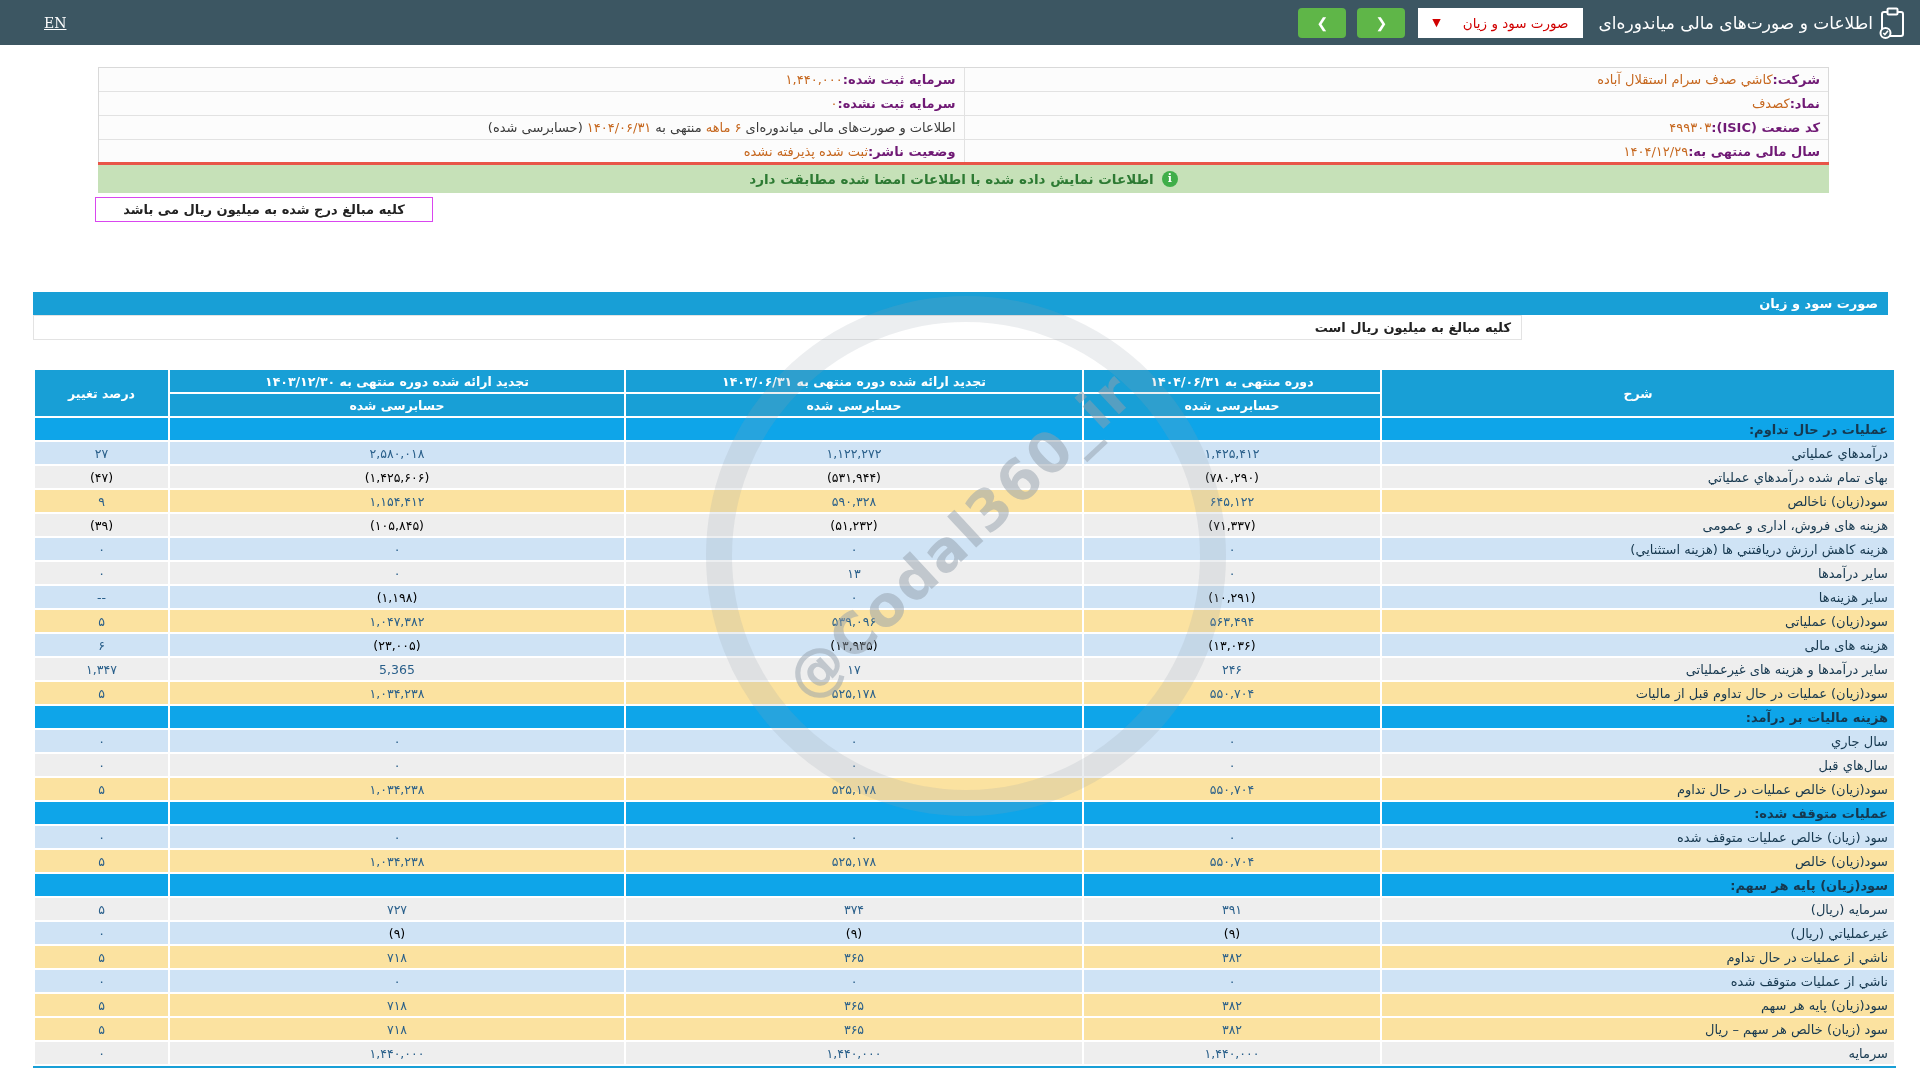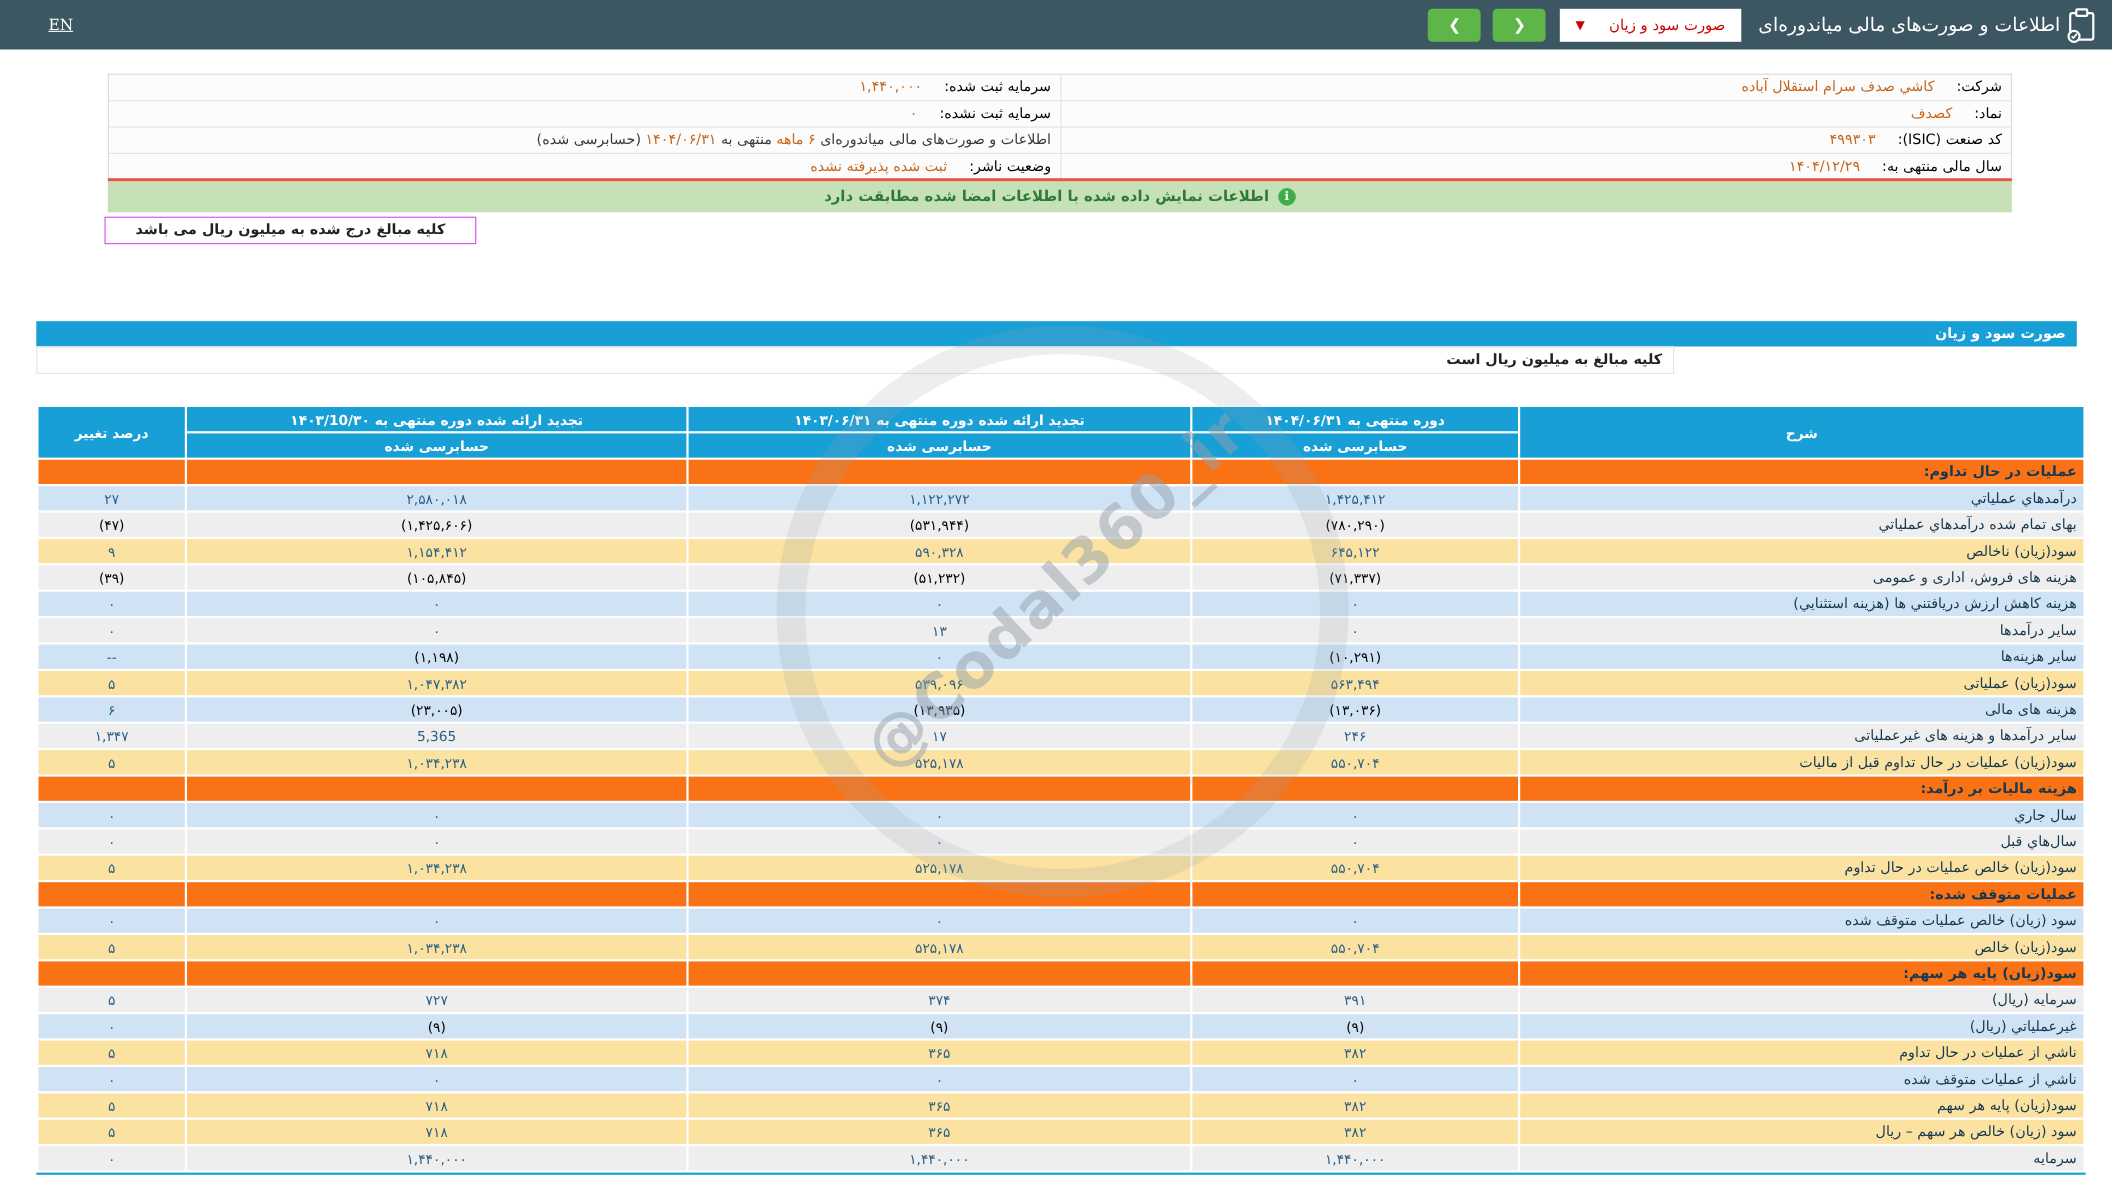--- a/index.html
+++ b/index.html
@@ -41,21 +41,21 @@
     position:absolute; top:67px; left:98px; width:1731px;
     border:1px solid #d9d9d9; border-bottom:none;
     direction:rtl; font-size:13px; background:#fcfcfc;
   }
   .info-row { display:flex; height:24px; border-bottom:1px solid #e2e2e2; }
   .info-cell {
     width:50%; display:flex; align-items:center; padding:0 8px;
     white-space:nowrap; overflow:hidden;
   }
   .info-cell.right { border-left:1px solid #e2e2e2; }
-  .info-label { font-weight:normal; color:#000000; margin-left:20px; }
+  .info-label { font-weight:bold; color:#701a75; margin-left:0; }
   .info-value { color:#c6671e; }
   .info-plain { color:#3a3a3a; }
   .info-part { margin-left:4px; }
 
   .red-line {
     position:absolute; top:162px; left:98px; width:1731px; height:3px;
     background:#e85548;
   }
   .notice-bar {
     position:absolute; top:165px; left:98px; width:1731px; height:28px;
@@ -104,21 +104,21 @@
     height:22px; font-size:13px; padding:0 6px;
     overflow:hidden; white-space:nowrap;
   }
   td.desc { text-align:right; color:#16384f; }
   td.num  { text-align:center; color:#295f8a; font-size:12.5px;
             direction:ltr; unicode-bidi:embed; }
   td.num.neg { color:#000000; }
   tr.r-blue   td { background:#cfe3f5;margin-top:45px; }
   tr.r-white  td { background:#eeeeee; }
   tr.r-yellow td { background:#fbe2a0; }
-  tr.r-gray   td { background:#f97316; }
+  tr.r-gray   td { background:#0ea5e9; }
   tr.section td.desc { font-weight:bold; }
 
   
   .watermark-text {
     position:absolute; left:960px; top:536px;
     transform:translate(-50%,-50%) rotate(-43deg);
     font-size:56px; font-weight:bold; letter-spacing:2px;
     color:rgba(148,160,172,0.5); z-index:6; pointer-events:none;
     direction:ltr; white-space:nowrap;
   }
@@ -219,21 +219,21 @@
       <col style="width:296px">
       <col style="width:456px">
       <col style="width:454px">
       <col style="width:133px">
   </colgroup>
   <thead>
     <tr>
       <th rowspan="2">شرح</th>
       <th>دوره منتهی به ۱۴۰۴/۰۶/۳۱</th>
       <th>تجدید ارائه شده دوره منتهی به ۱۴۰۳/۰۶/۳۱</th>
-      <th>تجدید ارائه شده دوره منتهی به ۱۴۰۳/10/۳۰</th>
+      <th>تجدید ارائه شده دوره منتهی به ۱۴۰۳/۱۲/۳۰</th>
       <th rowspan="2">درصد تغییر</th>
     </tr>
     <tr>
       <th>حسابرسی شده</th>
       <th>حسابرسی شده</th>
       <th>حسابرسی شده</th>
     </tr>
   </thead>
   <tbody>
       <tr class="r-gray section">

